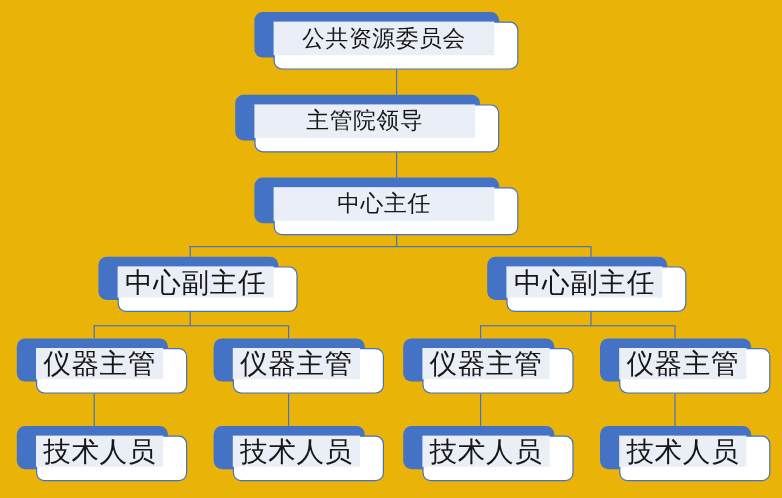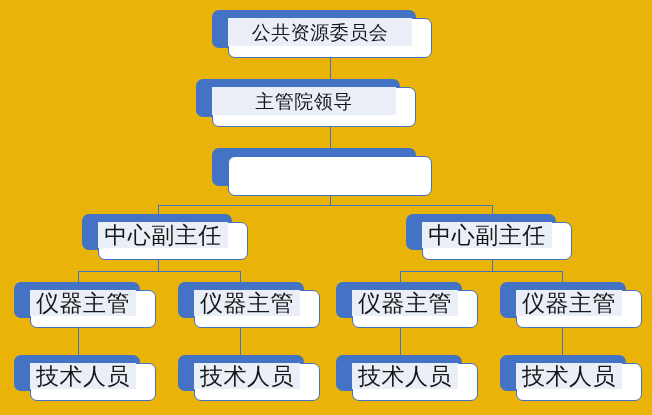--- a/index.html
+++ b/index.html
@@ -112,20 +112,23 @@
       <div class="node" style="left: 196px; top: 79px; width: 220px; height: 48px;">
         <div class="plate"></div>
         <div class="card"></div>
         <div class="band">
           <span class="label">主管院领导</span>
         </div>
       </div>
       <div class="node" style="left: 212px; top: 148px; width: 220px; height: 48px;">
         <div class="plate"></div>
         <div class="card"></div>
+        <div class="band">
+          <span class="label">中心主任</span>
+        </div>
       </div>
       <div class="node small" style="left: 82px; top: 214px; width: 166px; height: 46px;">
         <div class="plate"></div>
         <div class="card"></div>
         <div class="band">
           <span class="label">中心副主任</span>
         </div>
       </div>
       <div class="node small" style="left: 406px; top: 214px; width: 166px; height: 46px;">
         <div class="plate"></div>

